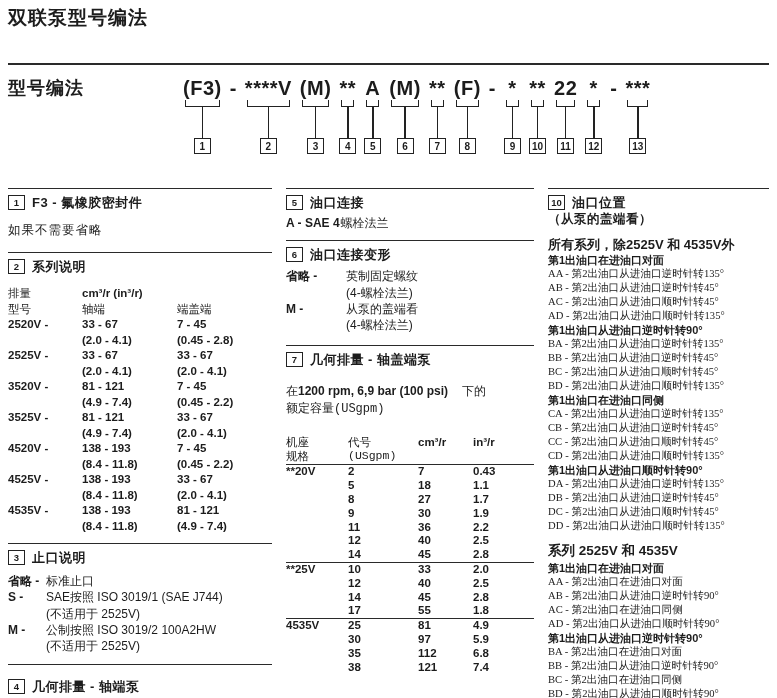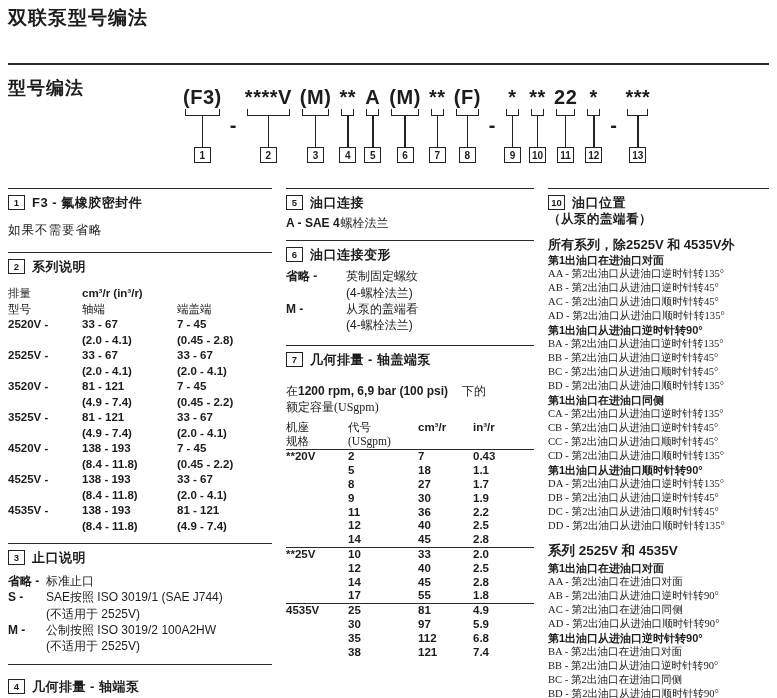--- a/index.html
+++ b/index.html
@@ -8,40 +8,40 @@
        -webkit-font-smoothing:antialiased;}
   .page{padding:6px 8px 0 8px;}
 
   
   .doc-title{font-size:19px;font-weight:bold;letter-spacing:1px;line-height:24px;}
   .toprule{border-top:2px solid #2a2a2a;margin-top:33px;}
   .model-row{display:flex;margin-top:9px;height:98px;}
   .model-label{width:175px;font-size:18px;font-weight:bold;letter-spacing:1px;padding-top:2px;}
 
   
-  .code-diagram{display:flex;gap:8px;align-items:center;margin-top:4px;}
+  .code-diagram{display:flex;gap:8px;align-items:flex-start;margin-top:4px;}
   .seg{display:flex;flex-direction:column;height:76px;}
   .seg-label{font-size:20px;font-weight:bold;line-height:20px;text-align:center;white-space:pre;letter-spacing:.5px;}
   .seg-bracket{height:6px;border-left:1.5px solid #222;border-right:1.5px solid #222;border-bottom:1.5px solid #222;margin:2px 2px 0 2px;}
   .seg-stem{flex:1;width:1.5px;background:#222;margin:0 auto;}
   .seg-box{width:15px;height:14px;border:1.3px solid #222;font-size:10px;font-weight:bold;
            display:flex;align-items:center;justify-content:center;margin:0 auto;}
   .seg.k-dash{height:auto;}
 
   
   .cols{display:flex;gap:14px;margin-top:16px;}
   .col-left{width:264px;flex:none;}
   .col-mid{width:248px;flex:none;}
   .col-right{flex:1;min-width:0;}
   .sec{border-top:1.6px solid #2a2a2a;padding-top:5px;}
   .sec-head{display:flex;align-items:center;gap:7px;line-height:17px;}
   .numbox{flex:none;min-width:13px;height:13px;padding:0 1px;border:1.2px solid #222;
           font-size:9.5px;font-weight:bold;display:flex;align-items:center;justify-content:center;}
   .sec-title{font-size:13px;font-weight:bold;letter-spacing:.5px;white-space:nowrap;}
-  .serif{font-family:Liberation Serif, serif;}
+  .serif{font-family:Liberation Mono, monospace;}
   .bold{font-weight:bold;}
 
   
   .s1-body{font-size:12.5px;margin:11px 0 13px 0;letter-spacing:1px;}
 
   
   .t2{margin-top:11px;padding-bottom:9px;font-size:11.5px;}
   .t2-row{display:grid;grid-template-columns:74px 95px 1fr;line-height:15.5px;white-space:nowrap;}
   .t2-row .v{font-weight:bold;}
   .t2-h{font-size:11.5px;}
@@ -56,21 +56,21 @@
   .s5-row .c{margin-right:1px;}
   .s6-rows{margin-top:5px;padding-bottom:12px;}
   .s6-rows .c{min-width:60px;}
   .sec4{padding-bottom:20px;}
   .sec4 .sec-head{margin-top:8px;}
 
   
   .s7-note{margin-top:15px;font-size:12px;line-height:16px;}
   .s7-note .b{font-weight:bold;}
   .s7-note .post{margin-left:14px;}
-  .t7{margin-top:5px;}
+  .t7{margin-top:18px;}
   .t7-row{display:grid;grid-template-columns:62px 70px 55px 1fr;line-height:14px;font-size:11.5px;white-space:nowrap;}
   .t7-h{font-size:11.5px;}
   .t7-h2{border-bottom:1.6px solid #2a2a2a;padding-bottom:1px;}
   .t7-body .t7-row{line-height:13.8px;font-weight:bold;}
   .t7-row.k-sep{border-top:1.5px solid #2a2a2a;}
 
   
   .p-sub{font-size:12.5px;font-weight:bold;line-height:16px;letter-spacing:.5px;}
   .p-title1{font-size:13px;font-weight:bold;line-height:17px;margin-top:9px;white-space:nowrap;}
   .pline{line-height:14px;font-size:10.6px;white-space:nowrap;

